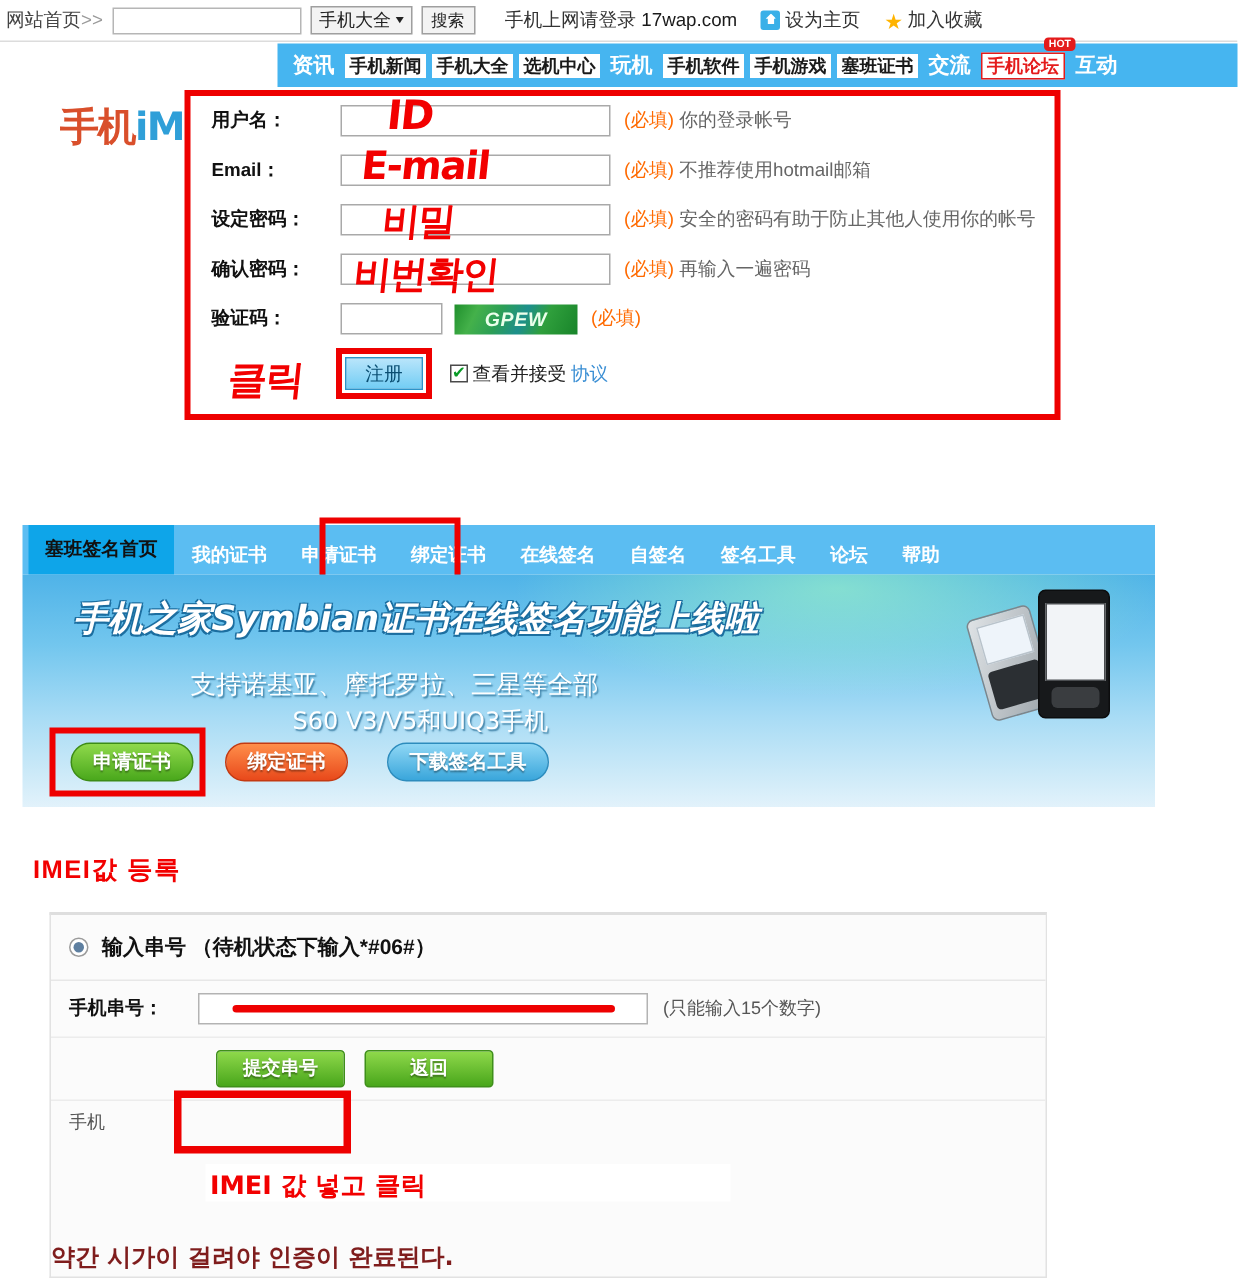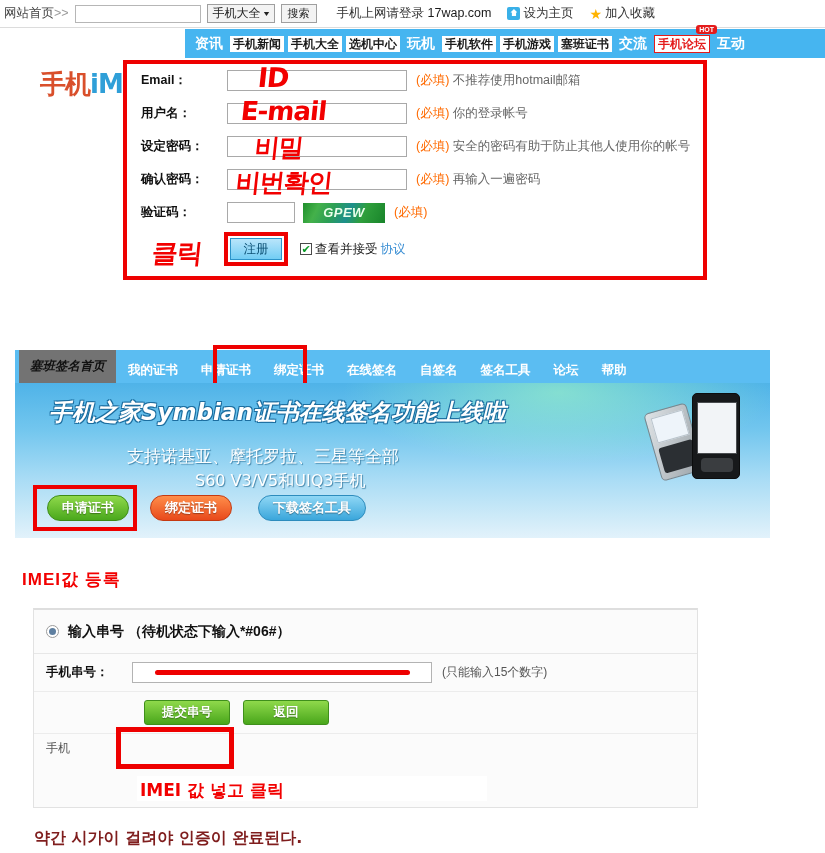--- a/index.html
+++ b/index.html
@@ -132,21 +132,21 @@
   }
   .tabbar{
     position:absolute; left:0; top:0; width:755px; height:33px;
     background:#5bbdf2;
     display:flex; align-items:flex-end; padding-left:4px; gap:1px;
   }
   .tab{
     height:26px; padding:0 11px; color:#fff; font-size:12.5px; font-weight:bold;
     display:flex; align-items:center; white-space:nowrap; cursor:pointer;
   }
-  .tab.active{ background:#737373; color:#111; height:33px;font-style:italic; }
+  .tab.active{ background:#0ea5e9; color:#111; height:33px; }
   .tab-redbox{
     position:absolute; left:198px; top:-5px; width:94px; height:47px;
     border:4px solid #ee0000; pointer-events:none;
   }
 
   .banner{
     position:absolute; left:0; top:33px; width:755px; height:155px;
     background:
       radial-gradient(ellipse 360px 120px at 72% 6%, rgba(170,255,190,.55) 0%, rgba(170,255,190,0) 60%),
       linear-gradient(180deg,#4fb3e8 0%,#72c6ee 30%,#a9dcf5 62%,#cdeaf8 86%,#e2f2fb 100%);
@@ -195,21 +195,21 @@
   .ph-b .scr{ position:absolute; left:4px; top:8px; width:40px; height:52px; background:#f2f4f7; border:1px solid #4a4d50;}
   .ph-b .nav{ position:absolute; left:8px; top:64px; width:32px; height:14px; background:#3a3d40; border-radius:4px;}
 
   .imei-title{
     position:absolute; left:22px; top:568px; font-size:17px; font-weight:bold;
     color:#f20000; font-family:Liberation Sans, sans-serif; letter-spacing:1px;
   }
 
   
   .imeibox{
-    position:absolute; left:33px; top:608px; width:665px; height:200px;
+    position:absolute; left:33px; top:608px; width:665px; height:244px;
     background:#fbfbfb; border:1px solid #e2e2e2; border-top:2px solid #dedede;
   }
   .imei-head{
     height:44px; display:flex; align-items:center; padding-left:12px; gap:9px;
     border-bottom:1px solid #e7e7e7; background:#fbfbfb;
   }
   .radio{
     width:13px;height:13px;border-radius:50%;border:1px solid #9b9b9b;
     background:#fff;display:inline-flex;align-items:center;justify-content:center;cursor:pointer;
   }
@@ -309,34 +309,34 @@
       <span>手机论坛</span>
       <span class="hotbadge">HOT</span>
     </span>
     <span class="nav-head">互动</span>
   </div>
 </div>
 
 <div class="regbox">
 
   <div class="reg-row">
+    <span class="reg-label">用户名：</span>
+    <input class="reg-input" type="text" value="" style="">
+    <span class="reg-hint">
+      <span class="req">(必填)</span>
+      <span>你的登录帐号</span>
+    </span>
+  </div>
+
+  <div class="reg-row">
     <span class="reg-label">Email：</span>
     <input class="reg-input" type="text" value="" style="">
     <span class="reg-hint">
       <span class="req">(必填)</span>
       <span>不推荐使用hotmail邮箱</span>
-    </span>
-  </div>
-
-  <div class="reg-row">
-    <span class="reg-label">用户名：</span>
-    <input class="reg-input" type="text" value="" style="">
-    <span class="reg-hint">
-      <span class="req">(必填)</span>
-      <span>你的登录帐号</span>
     </span>
   </div>
 
   <div class="reg-row">
     <span class="reg-label">设定密码：</span>
     <input class="reg-input" type="text" value="" style="">
     <span class="reg-hint">
       <span class="req">(必填)</span>
       <span>安全的密码有助于防止其他人使用你的帐号</span>
     </span>

